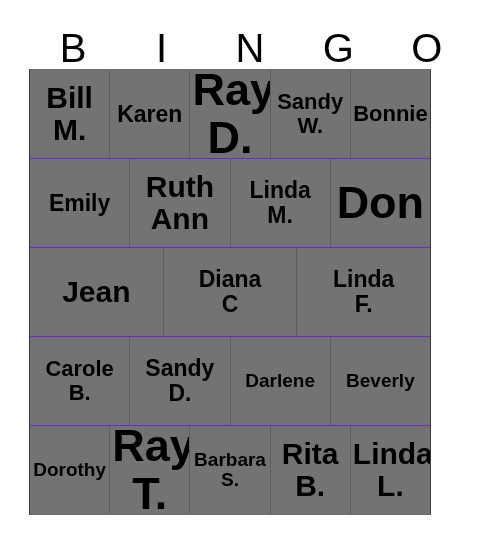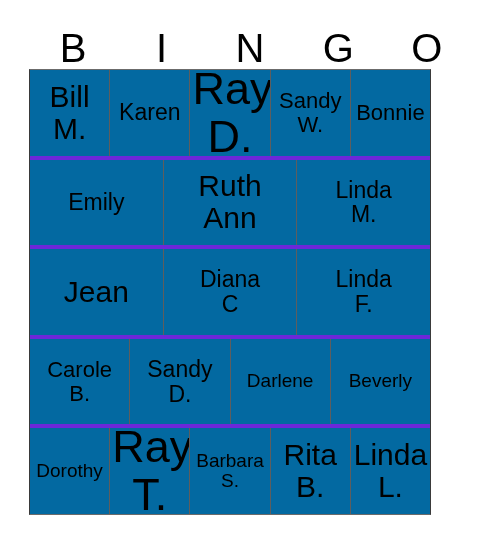--- a/index.html
+++ b/index.html
@@ -52,29 +52,30 @@
     top: 69px;
     width: 402px;
     height: 446px;
     border-top: 1px solid #6b6b6b;
     border-left: 1px solid #3a3a3a;
     border-right: 1px solid #3a3a3a;
     border-bottom: 1px solid #6b6b6b;
     box-sizing: border-box;
     display: flex;
     flex-direction: column;
-    background: #0369a1;
+    background: #737373;
+    font-weight: bold;
   }
   .grid-row {
     display: flex;
     flex: 1 1 0;
     min-height: 0;
   }
   .grid-row + .grid-row {
-    border-top: 4px solid #6d28d9;
+    border-top: 1px solid #6d28d9;
   }
   .cell {
     flex: 1 1 0;
     min-width: 0;
     position: relative;
     display: flex;
     align-items: center;
     justify-content: center;
     text-align: center;
     padding: 0 2px;
@@ -140,20 +141,23 @@
         <span class="cell-text">Emily</span>
       </div>
       <div class="cell fs-lg">
         <span class="cell-text">Ruth
 Ann</span>
       </div>
       <div class="cell fs-md">
         <span class="cell-text">Linda
 M.</span>
       </div>
+      <div class="cell fs-xl">
+        <span class="cell-text">Don</span>
+      </div>
     </div>
 
     <div class="grid-row">
       <div class="cell fs-lg">
         <span class="cell-text">Jean</span>
       </div>
       <div class="cell fs-md">
         <span class="cell-text">Diana
 C</span>
       </div>

